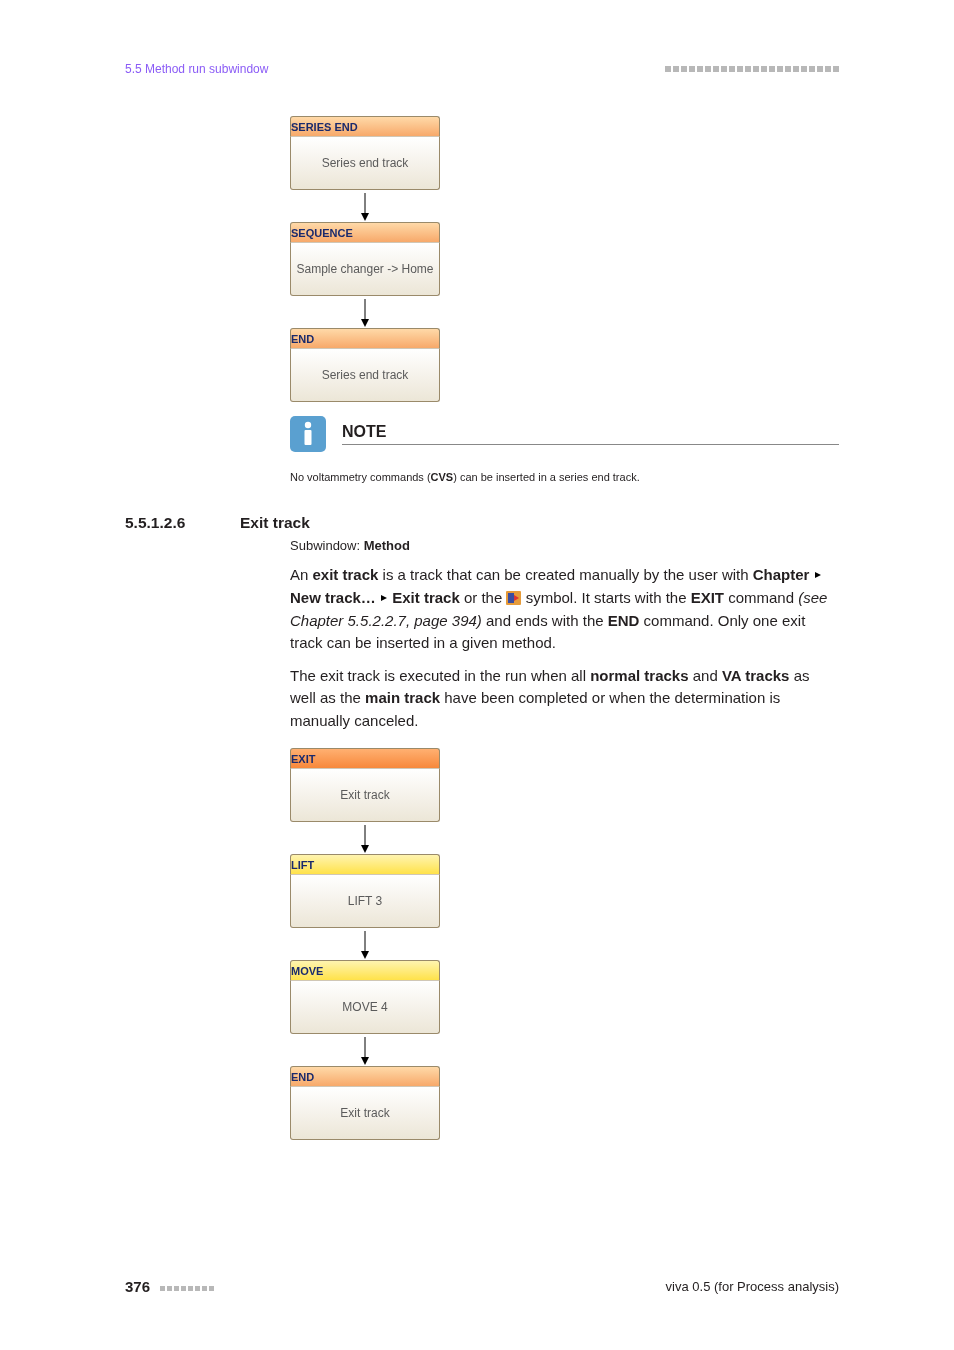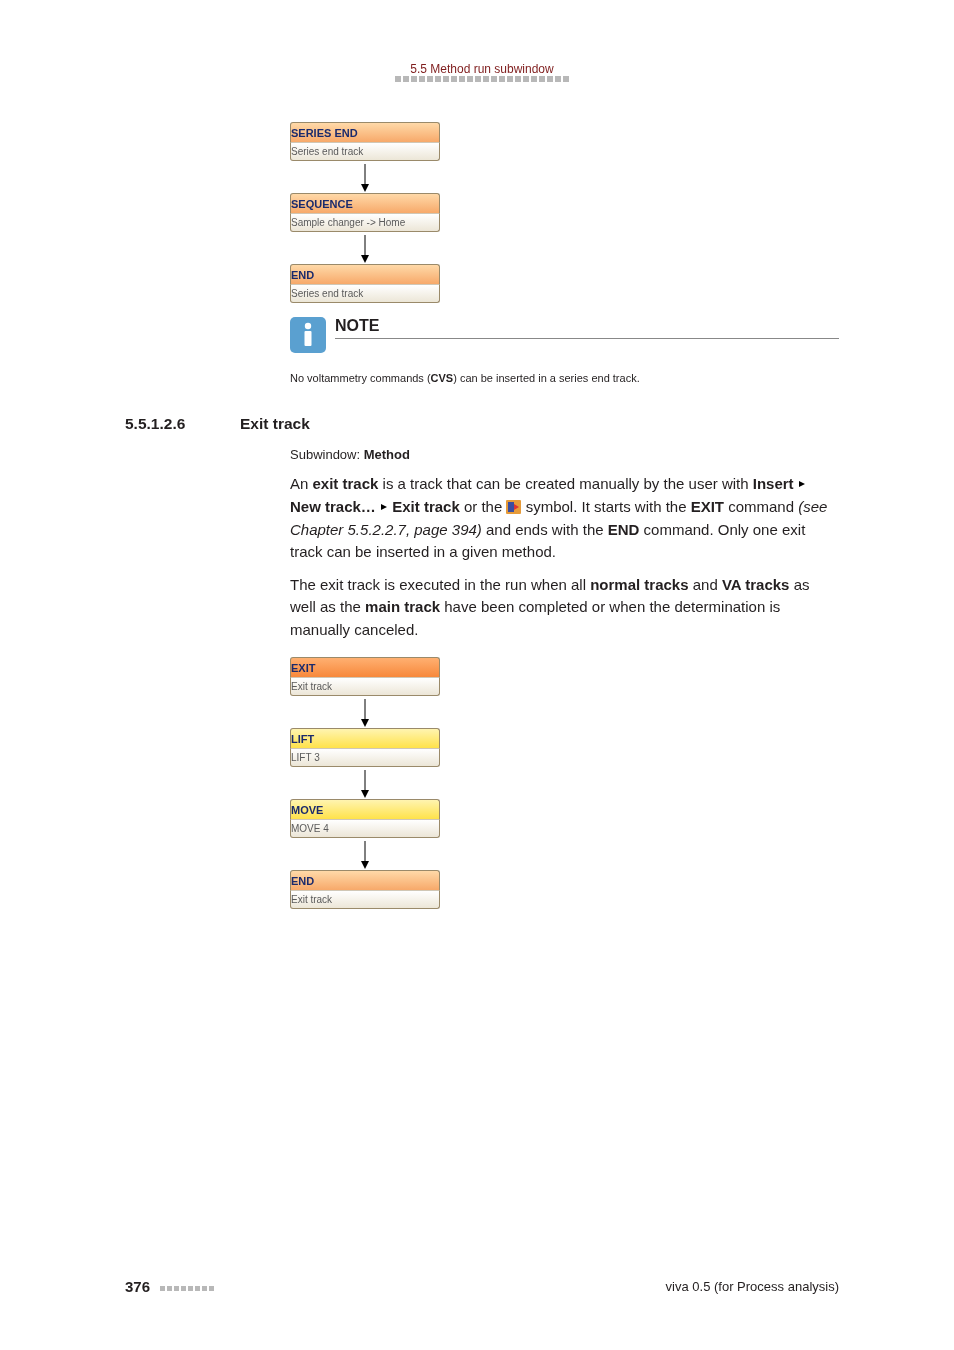--- a/index.html
+++ b/index.html
@@ -14,44 +14,43 @@
     padding: 62px 115px 60px 125px;
     box-sizing: border-box;
     position: relative;
     min-height: 1350px;
   }
   .running-hdr {
     display: flex;
     justify-content: space-between;
     align-items: center;
     font-size: 12px;
-    color: #7f1d1d;
+    color: #8b5cf6;
     margin-bottom: 40px;
-    flex-direction: column;
   }
   .hdr-dots {
     display: flex;
     gap: 2px;
   }
   .hdr-dots span {
     width: 6px;
     height: 6px;
     background: #b8b8b8;
   }
   .content {
     margin-left: 165px;
   }
   .note-box {
     margin-top: 14px;
     margin-bottom: 28px;
   }
   .note-head {
     display: flex;
-    align-items: flex-start;
-    gap: 9px;
+    align-items: center;
+    gap: 16px;
   }
   .note-icon {
     width: 36px;
     height: 36px;
     background: #5aa0d0;
     border-radius: 5px;
     display: flex;
     align-items: center;
     justify-content: center;
     flex-shrink: 0;
@@ -80,21 +79,21 @@
     width: 115px;
     font-weight: bold;
     font-size: 15.5px;
     flex-shrink: 0;
   }
   .sec-title {
     font-weight: bold;
     font-size: 15.5px;
   }
   .subwindow-line {
-    margin-top: 14px;
+    margin-top: 6px;
     font-size: 13px;
   }
   .body-p {
     font-size: 15px;
     line-height: 1.5;
     margin-top: 10px;
   }
   .body-p b { font-weight: bold;}
   .body-p i { font-style: italic;}
   .inline-icon {
@@ -111,22 +110,23 @@
   .flow .node-head {
     text-align: left;
     font-size: 11px;
     font-weight: bold;
     padding: 4px 0 3px;
     border-radius: 3px 3px 0 0;
     border: 1px solid #9a8a6a;
     border-bottom: none;
   }
   .flow .node-sub {
-    font-size: 10px;
-    padding: 3px 0;
+    text-align: center;
+    font-size: 12px;
+    padding: 19px 0;
     border: 1px solid #9a8a6a;
     border-top: 1px solid #d0c7b6;
     border-radius: 0 0 3px 3px;
     background: linear-gradient(#ffffff, #ece6d7);
     color: #5b5b5b;
   }
   .head-orange { background: linear-gradient(#ffd9a8, #f7a96a); color: #1a2a6c; }
   .head-darkorange { background: linear-gradient(#ffb071, #f7883b); color: #1a2a6c; }
   .head-yellow { background: linear-gradient(#fff4b0, #ffe24a); color: #1a2a6c; }
   .flow-arrow {
@@ -237,21 +237,21 @@
       <div class="sec-title">Exit track</div>
     </div>
   </div>
 
   <div class="content">
     <div class="subwindow-line">
       <span>Subwindow: </span><b>Method</b>
     </div>
 
     <div class="body-p">
-      <span>An </span><b>exit track</b><span> is a track that can be created manually by the user with </span><b>Insert</b>
+      <span>An </span><b>exit track</b><span> is a track that can be created manually by the user with </span><b>Chapter</b>
       <span class="tri"><svg width="8" height="8">
             <polygon points="1,1 7,4 1,7" fill="#000"></polygon>
           </svg></span>
       <b>New track…</b>
       <span class="tri"><svg width="8" height="8">
             <polygon points="1,1 7,4 1,7" fill="#000"></polygon>
           </svg></span>
       <b>Exit track</b><span> or the </span><span class="inline-icon"><svg width="15" height="14">
             <rect x="0" y="0" width="15" height="14" fill="#e69b3a" rx="1"></rect>
             <rect x="2" y="2" width="6" height="10" fill="#3a4da0"></rect>

